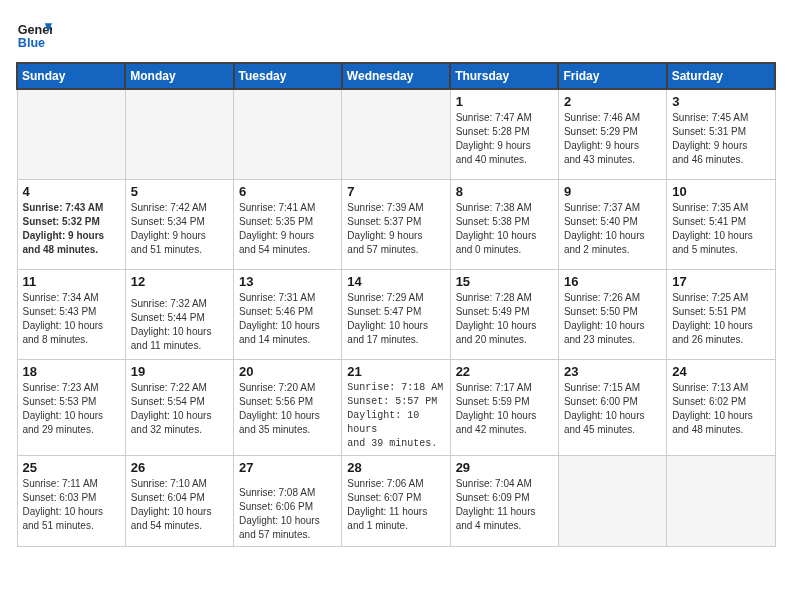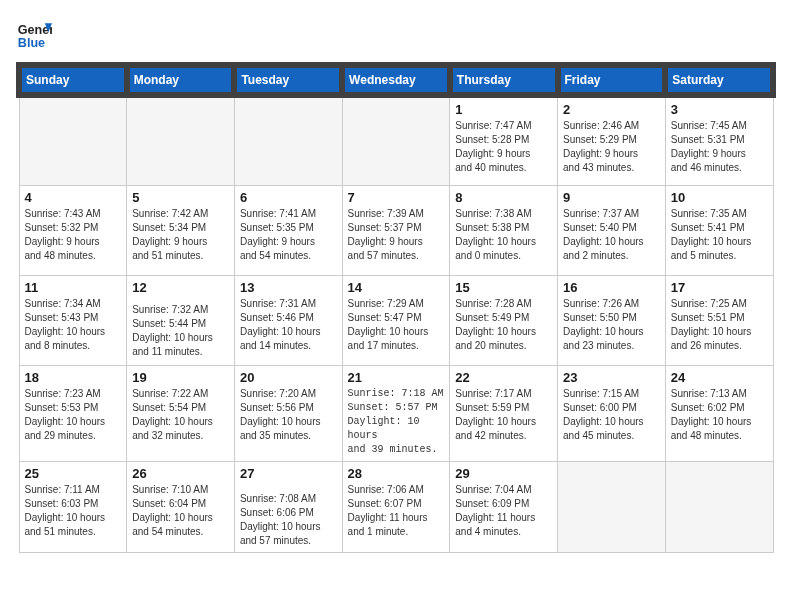--- a/index.html
+++ b/index.html
@@ -43,21 +43,21 @@
       border-collapse: collapse;
       table-layout: fixed;
     }
     thead tr th {
       background: #1565c0;
       color: #fff;
       font-size: 12px;
       font-weight: bold;
       padding: 5px 4px;
       text-align: left;
-      border: 6px solid #404040;
+      border: 2px solid #404040;
     }
     tbody tr td {
       vertical-align: top;
       border: 1px solid #ccc;
       padding: 4px 5px;
       font-size: 10px;
       color: #333;
       height: 90px;
       background: #fff;
     }
@@ -114,37 +114,37 @@
         <td class="empty"></td>
         <td>
           <span class="day-num">1</span>
           <div class="day-info" style="white-space: pre-line;">Sunrise: 7:47 AM
 Sunset: 5:28 PM
 Daylight: 9 hours
 and 40 minutes.</div>
         </td>
         <td>
           <span class="day-num">2</span>
-          <div class="day-info" style="white-space: pre-line;">Sunrise: 2:46 AM
+          <div class="day-info" style="white-space: pre-line;">Sunrise: 7:46 AM
 Sunset: 5:29 PM
 Daylight: 9 hours
 and 43 minutes.</div>
         </td>
         <td>
           <span class="day-num">3</span>
           <div class="day-info" style="white-space: pre-line;">Sunrise: 7:45 AM
 Sunset: 5:31 PM
 Daylight: 9 hours
 and 46 minutes.</div>
         </td>
       </tr>
       <tr>
         <td>
           <span class="day-num">4</span>
-          <div class="day-info" style="white-space: pre-line;">Sunrise: 7:43 AM
+          <div class="day-info" style="white-space: pre-line; font-weight: bold;">Sunrise: 7:43 AM
 Sunset: 5:32 PM
 Daylight: 9 hours
 and 48 minutes.</div>
         </td>
         <td>
           <span class="day-num">5</span>
           <div class="day-info" style="white-space: pre-line;">Sunrise: 7:42 AM
 Sunset: 5:34 PM
 Daylight: 9 hours
 and 51 minutes.</div>

